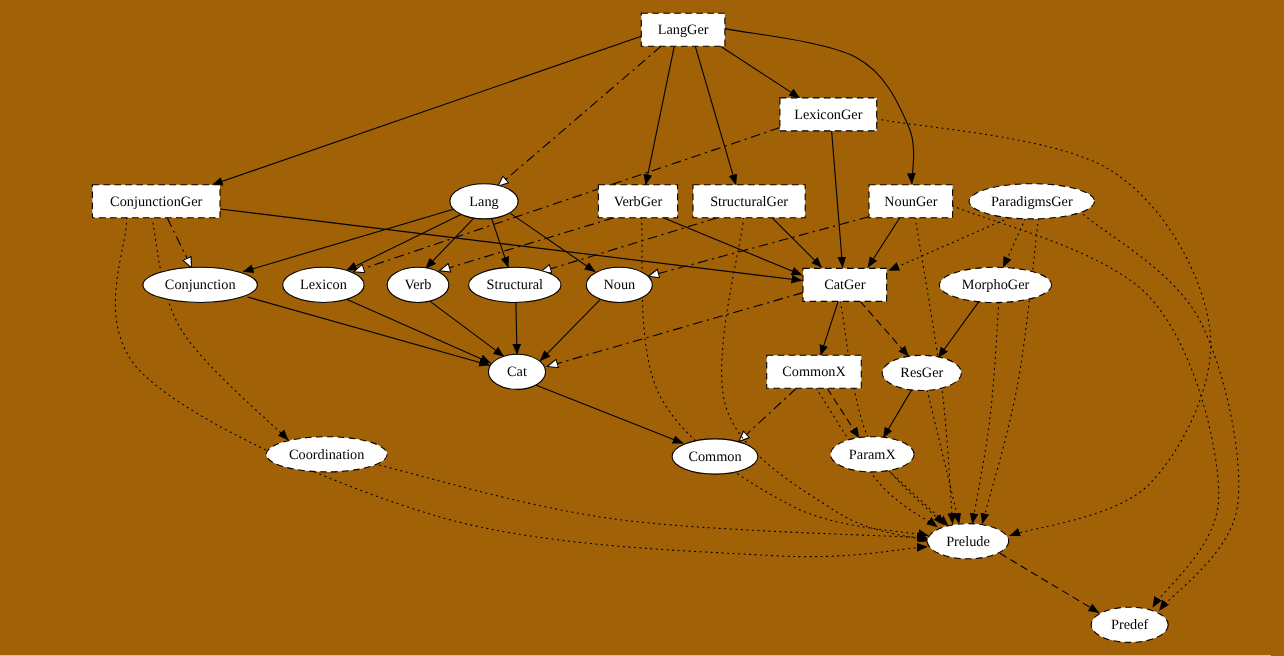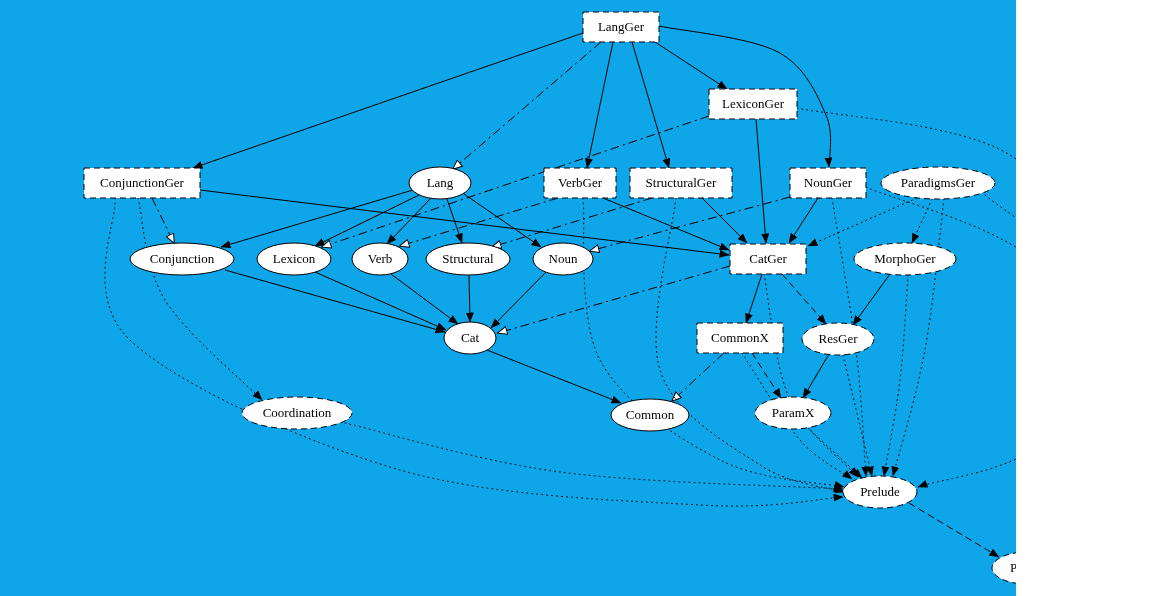--- a/index.html
+++ b/index.html
@@ -1,20 +1,20 @@
 <!DOCTYPE html>
 <html><head>
 <meta charset="utf-8">
 <style>
   html, body { margin: 0; padding: 0; background: #ffffff; }
   #stage {
     position: relative;
-    width: 1016px;
+    width: 1167px;
     height: 596px;
-    background: #0ea5e9;
+    background: #a16207;
     overflow: hidden;
   }
   svg { display: block; }
   svg text {
     font-family: "Liberation Serif", "DejaVu Serif", serif;
     font-size: 13px;
     fill: #000000;
   }
 </style>
 </head>

